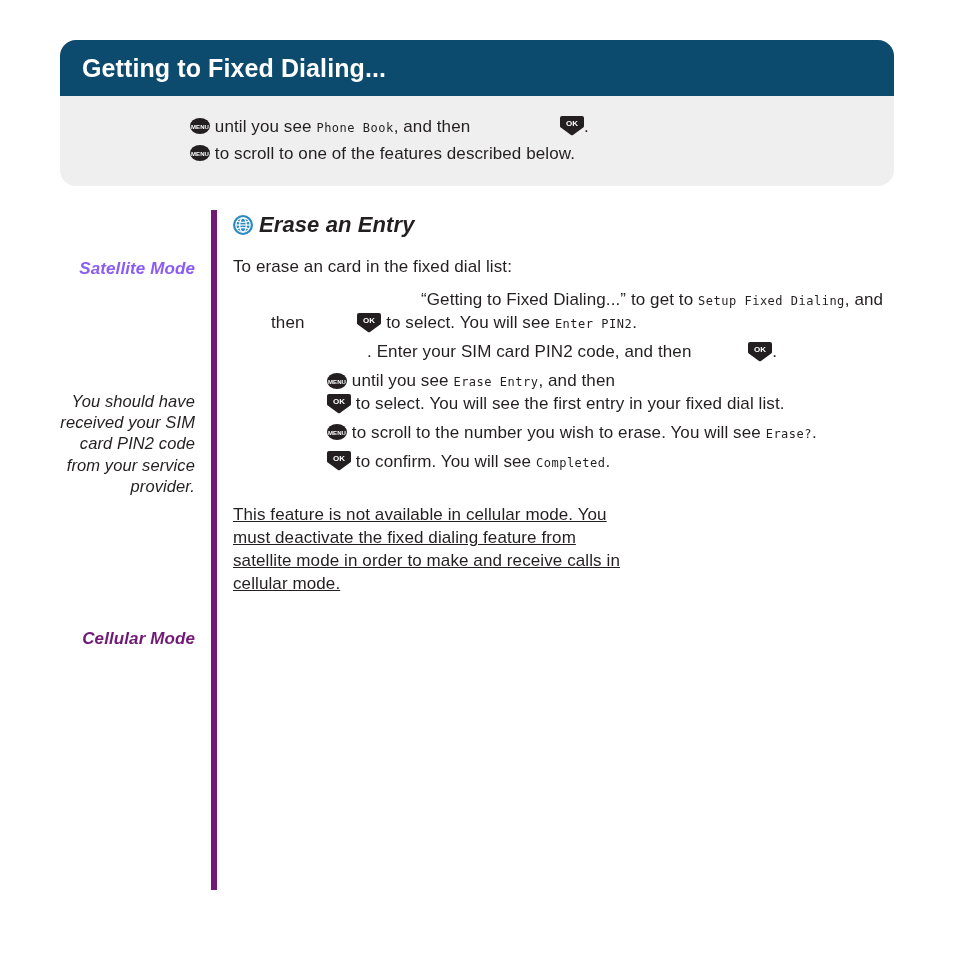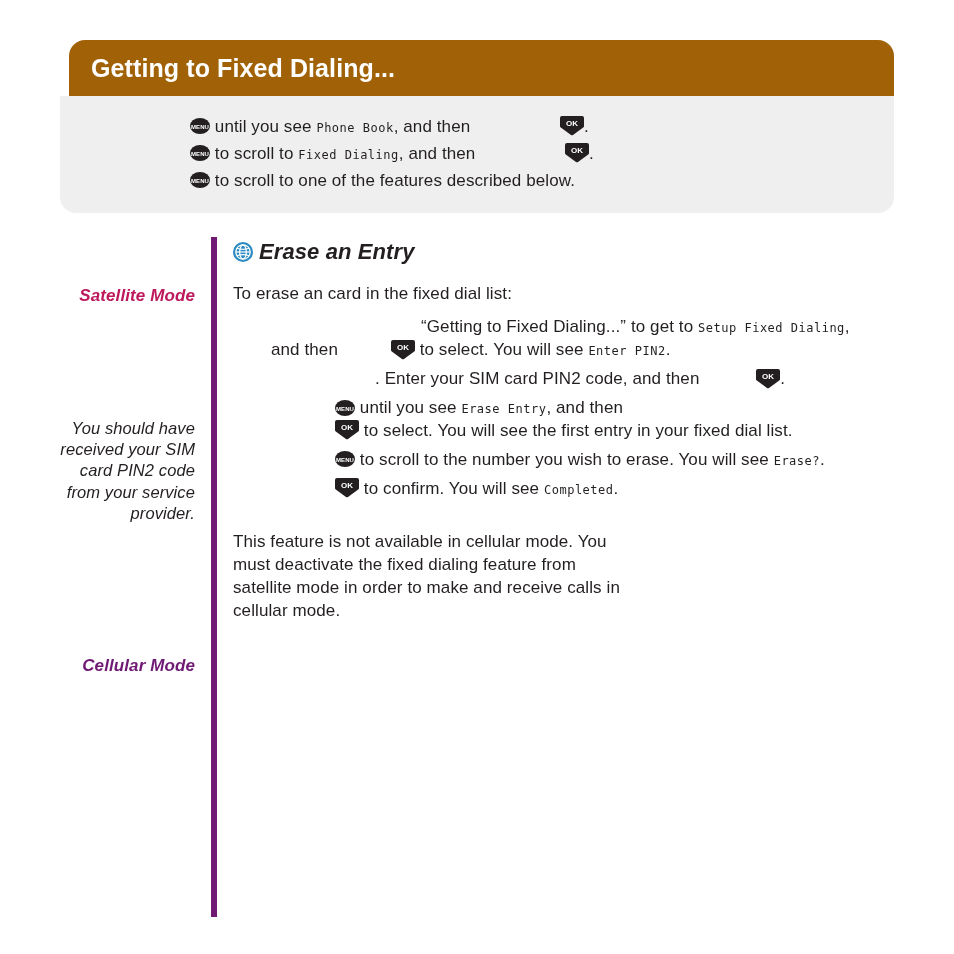--- a/index.html
+++ b/index.html
@@ -12,27 +12,26 @@
     color: #231f20;
     font-size: 17px;
     line-height: 1.35;
     letter-spacing: 0.1px;
   }
   .page {
     padding: 40px 60px 0 60px;
   }
   
   .titlebar {
-    background: #a16207;
+    background: #0c4a6e;
     color: #fff;
     border-radius: 16px 16px 0 0;
     padding: 12px 4px 10px 22px;
     font-weight: 800;
     font-size: 25px;
-    margin-left: 9px;
   }
   
   .greybox {
     background: #efeff0;
     border-radius: 0 0 16px 16px;
     padding: 16px 20px 16px 130px;
   }
   .greybox .row {
     margin: 4px 0;
   }
@@ -60,21 +59,21 @@
   }
   .sidecol {
     text-align: right;
   }
   .maincol {
     border-left: 6px solid #701a75;
     padding-left: 16px;
     min-height: 680px;
   }
   .mode-sat {
-    color: #be185d;
+    color: #8b5cf6;
     font-weight: 700;
     font-style: italic;
   }
   .mode-cell {
     color: #701a75;
     font-weight: 700;
     font-style: italic;
   }
   .sidenote {
     font-style: italic;
@@ -89,21 +88,21 @@
     margin-bottom: 14px;
   }
   .section-title .globe {
     display: inline-block;
     vertical-align: -3px;
     margin-right: 6px;
   }
   .intro { margin-bottom: 10px; }
   .step {
     padding-left: 38px;
-    margin: 6px 16px;
+    margin: 6px 8px;
   }
   .plain { margin: 10px 0; }
 </style>
 </head>
 <body>
 
 <svg width="0" height="0" style="position:absolute">
   <defs>
     <g id="menu-key">
       <ellipse cx="10" cy="8" rx="10" ry="8" fill="#231f20"></ellipse>
@@ -142,30 +141,20 @@
       <span>until you see </span><span class="lcd">Phone Book</span><span>, and then</span>
       <span style="display:inline-block; width:80px;"></span>
       <span class="key"><svg width="24" height="20">
             <use href="#ok-key"></use>
           </svg></span><span>.</span>
     </div>
     <div class="row">
       <span class="key"><svg width="20" height="16">
             <use href="#menu-key"></use>
           </svg></span>
-      <span>to scroll to </span><span class="lcd">Fixed Dialing</span><span>, and then</span>
-      <span style="display:inline-block; width:80px;"></span>
-      <span class="key"><svg width="24" height="20">
-            <use href="#ok-key"></use>
-          </svg></span><span>.</span>
-    </div>
-    <div class="row">
-      <span class="key"><svg width="20" height="16">
-            <use href="#menu-key"></use>
-          </svg></span>
       <span>to scroll to one of the features described below.</span>
     </div>
   </div>
 
   <div class="content">
 
     <div class="sidecol">
       <div style="height:48px"></div>
       <div class="mode-sat">Satellite Mode</div>
       <div class="sidenote">You should have received your SIM card PIN2 code from your service provider.</div>
@@ -218,17 +207,17 @@
 
       <div class="step">
         <span style="display:inline-block; width:48px;"></span><span class="key"><svg width="24" height="20">
               <use href="#ok-key"></use>
             </svg></span>
         <span>to confirm. You will see </span><span class="lcd">Completed</span><span>.</span>
       </div>
 
 
       <div style="height:14px"></div>
-      <div class="plain" style="max-width:400px;">This feature is not available in cellular mode. You must deactivate the fixed dialing feature from satellite mode in order to make and receive calls in cellular mode.</div>
+      <div class="plain" style="max-width:400px;text-decoration:underline;">This feature is not available in cellular mode. You must deactivate the fixed dialing feature from satellite mode in order to make and receive calls in cellular mode.</div>
     </div>
   </div>
 
 </div>
 
 </body></html>

